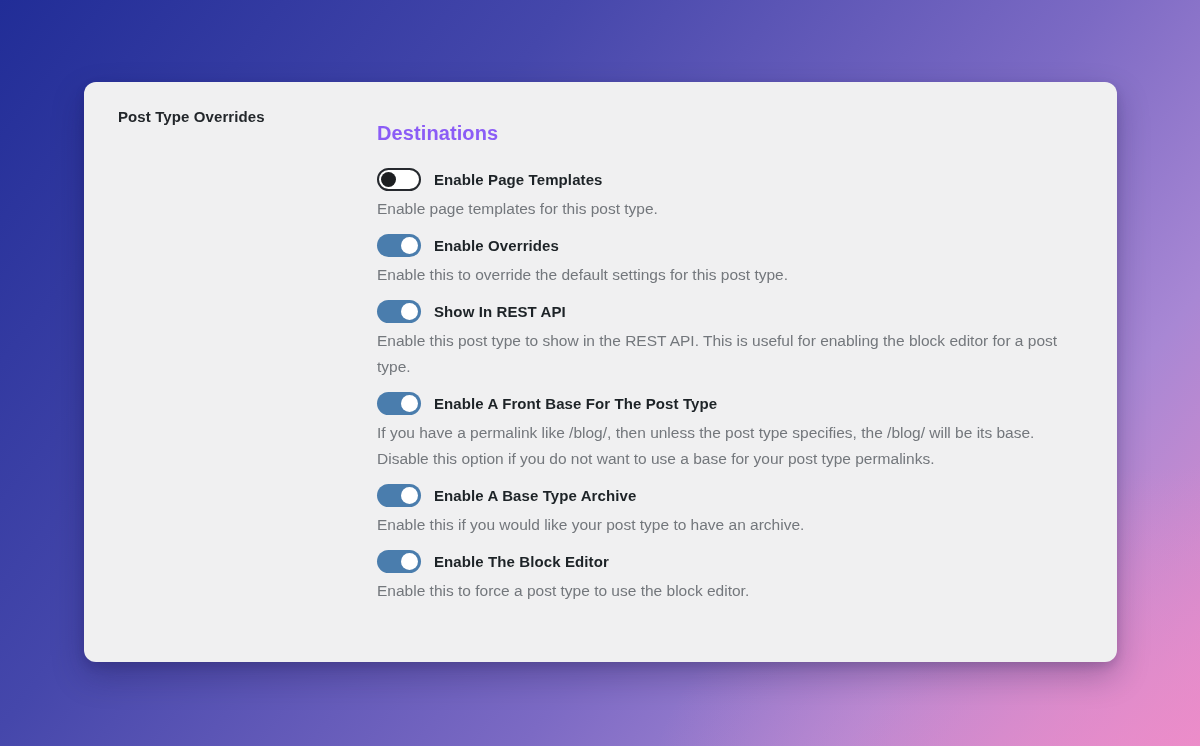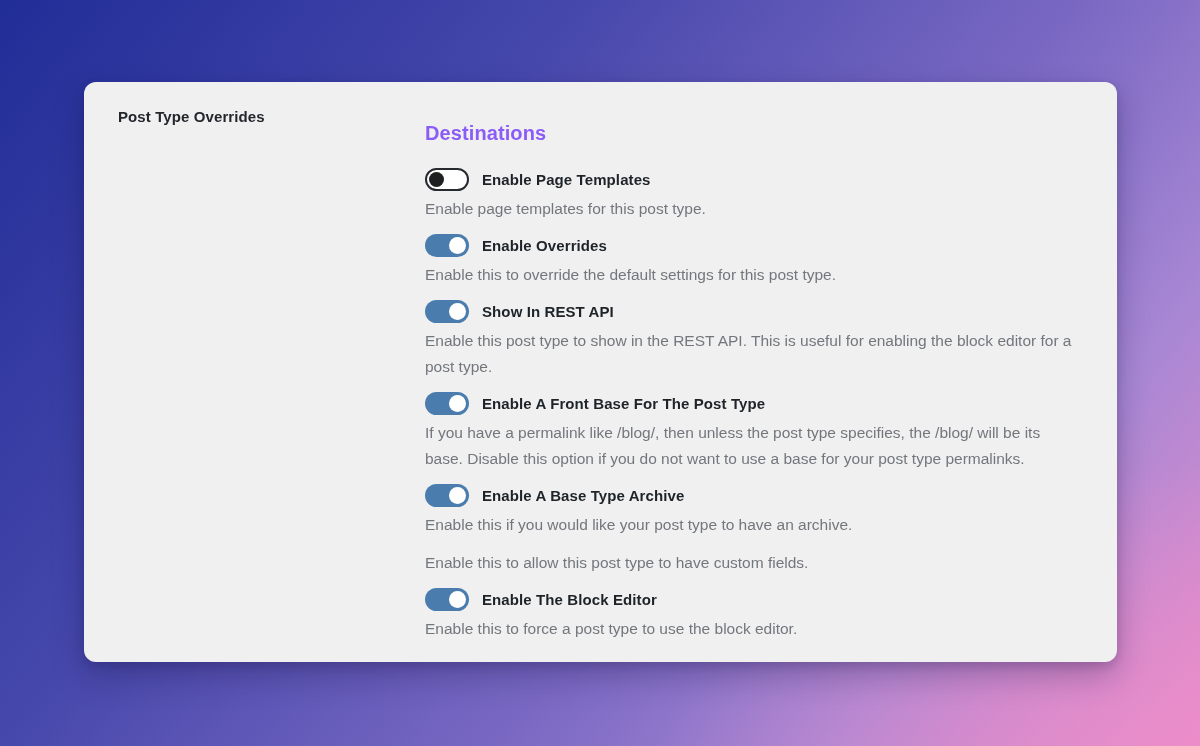--- a/index.html
+++ b/index.html
@@ -27,21 +27,20 @@
     top: 82px;
     width: 1033px;
     height: 580px;
     box-sizing: border-box;
     background: #f0f0f1;
     border-radius: 12px;
     box-shadow: 0 14px 32px rgba(22, 16, 64, 0.28), 0 4px 10px rgba(22, 16, 64, 0.15);
     display: grid;
     grid-template-columns: 259px 1fr;
     padding: 24px 36px 22px 34px;
-    gap: 48px;
   }
   .section-title {
     margin: 2px 0 0;
     font-size: 15px;
     font-weight: 700;
     color: #23272b;
     letter-spacing: 0.1px;
   }
   .page-title {
     margin: 16px 0 23px;
@@ -155,21 +154,20 @@
           <div class="setting">
             <div class="setting-head">
               <button class="toggle on" role="switch" aria-checked="true">
                 <span class="knob"></span>
               </button>
               <span class="setting-label">Enable A Base Type Archive</span>
             </div>
             <p class="setting-desc">Enable this if you would like your post type to have an archive.</p>
           </div>
           <div class="setting">
-            <p class="setting-desc">Enable this to allow this post type to have custom fields.</p>
           </div>
           <div class="setting">
             <div class="setting-head">
               <button class="toggle on" role="switch" aria-checked="true">
                 <span class="knob"></span>
               </button>
               <span class="setting-label">Enable The Block Editor</span>
             </div>
             <p class="setting-desc">Enable this to force a post type to use the block editor.</p>
           </div>

